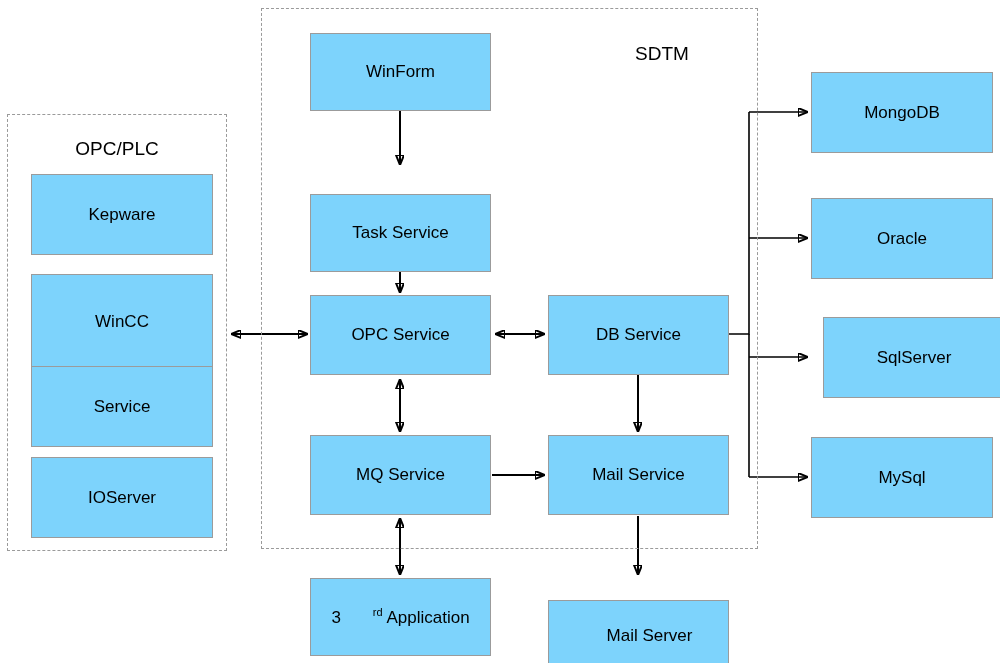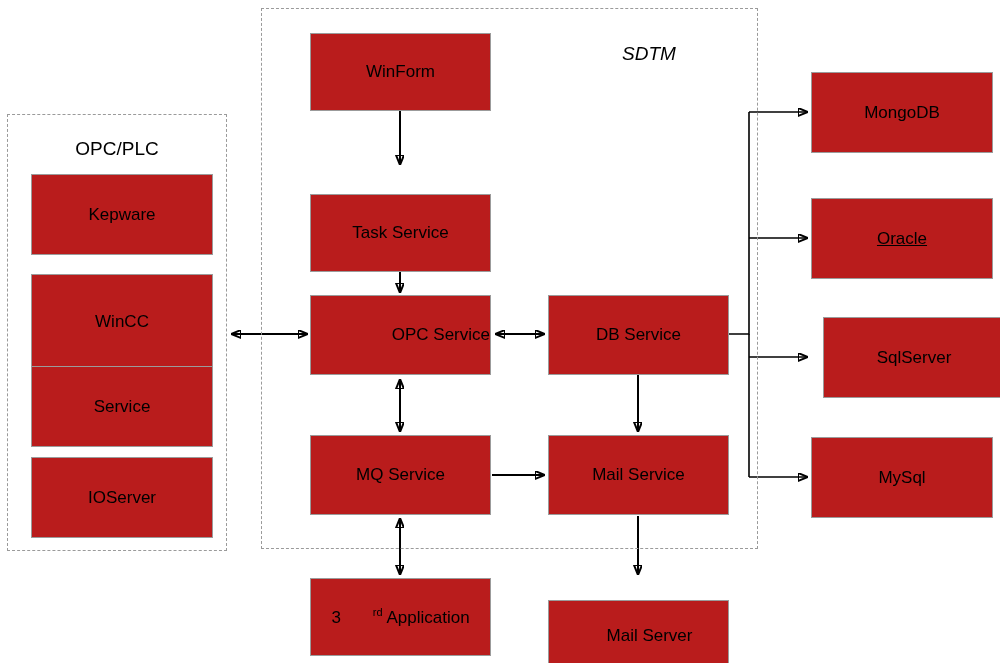--- a/index.html
+++ b/index.html
@@ -27,21 +27,21 @@
     position: absolute;
     font-size: 19px;
     color: #000000;
     white-space: nowrap;
     text-align: center;
     line-height: 1;
   }
   .node {
     position: absolute;
     border: 1px solid #9b9b9b;
-    background: #b91c1c;
+    background: #7dd3fc;
     box-sizing: border-box;
     display: flex;
     align-items: center;
     justify-content: center;
     color: #000000;
     font-size: 17px;
     line-height: 1.15;
     text-align: center;
     white-space: nowrap;
   }
@@ -107,42 +107,42 @@
     <line class="thinwire" x1="749" y1="112" x2="807" y2="112" marker-end="url(#ah)"></line>
     <line class="thinwire" x1="749" y1="238" x2="807" y2="238" marker-end="url(#ah)"></line>
     <line class="thinwire" x1="749" y1="357" x2="807" y2="357" marker-end="url(#ah)"></line>
     <line class="thinwire" x1="749" y1="477" x2="807" y2="477" marker-end="url(#ah)"></line>
   </svg>
 
   <div class="group" style="left:7px; top:114px; width:220px; height:437px;"></div>
   <div class="group-title" style="left:7px; top:139px; width:220px;">OPC/PLC</div>
 
   <div class="group" style="left:261px; top:8px; width:497px; height:541px;"></div>
-  <div class="group-title" style="left:554px; top:44px; width:190px;font-style:italic;">SDTM</div>
+  <div class="group-title" style="left:567px; top:44px; width:190px;">SDTM</div>
 
   <div class="node" style="left:31px; top:174px; width:182px; height:81px;">
     <span>Kepware</span>
   </div>
   <div class="node" style="left:31px; top:274px; width:182px; height:95px;">
     <span>WinCC</span>
   </div>
   <div class="node" style="left:31px; top:366px; width:182px; height:81px;">
     <span>Service</span>
   </div>
   <div class="node" style="left:31px; top:457px; width:182px; height:81px;">
     <span>IOServer</span>
   </div>
 
   <div class="node" style="left:310px; top:33px; width:181px; height:78px;">
     <span>WinForm</span>
   </div>
   <div class="node" style="left:310px; top:167px; width:181px; height:78px;margin-top:27px;">
     <span>Task Service</span>
   </div>
-  <div class="node" style="left:310px; top:295px; width:181px; height:80px;justify-content:flex-end;">
+  <div class="node" style="left:310px; top:295px; width:181px; height:80px;">
     <span>OPC Service</span>
   </div>
   <div class="node" style="left:548px; top:295px; width:181px; height:80px;">
     <span>DB Service</span>
   </div>
   <div class="node" style="left:310px; top:435px; width:181px; height:80px;">
     <span>MQ Service</span>
   </div>
   <div class="node" style="left:548px; top:435px; width:181px; height:80px;">
     <span>Mail Service</span>
@@ -151,21 +151,21 @@
   <div class="node" style="left:310px; top:578px; width:181px; height:78px;">
     <span><span>3</span><span class="sup">rd</span><span> Application</span></span>
   </div>
   <div class="node" style="left:548px; top:600px; width:181px; height:72px;padding-left:22px;">
     <span>Mail Server</span>
   </div>
 
   <div class="node" style="left:811px; top:72px; width:182px; height:81px;">
     <span>MongoDB</span>
   </div>
-  <div class="node" style="left:811px; top:198px; width:182px; height:81px;text-decoration:underline;">
+  <div class="node" style="left:811px; top:198px; width:182px; height:81px;">
     <span>Oracle</span>
   </div>
   <div class="node" style="left:811px; top:317px; width:182px; height:81px;margin-left:12px;">
     <span>SqlServer</span>
   </div>
   <div class="node" style="left:811px; top:437px; width:182px; height:81px;">
     <span>MySql</span>
   </div>
 
 </div>

